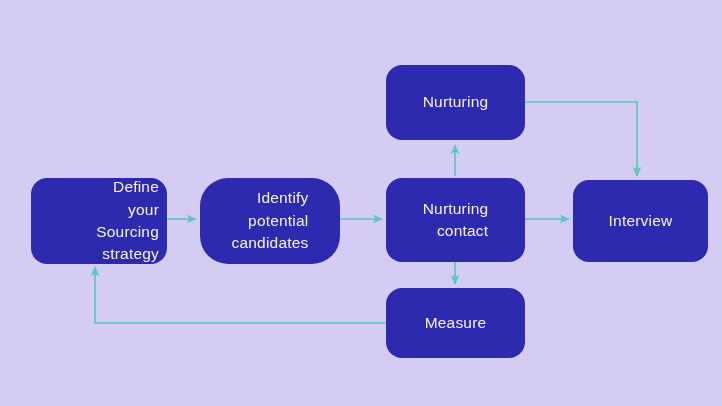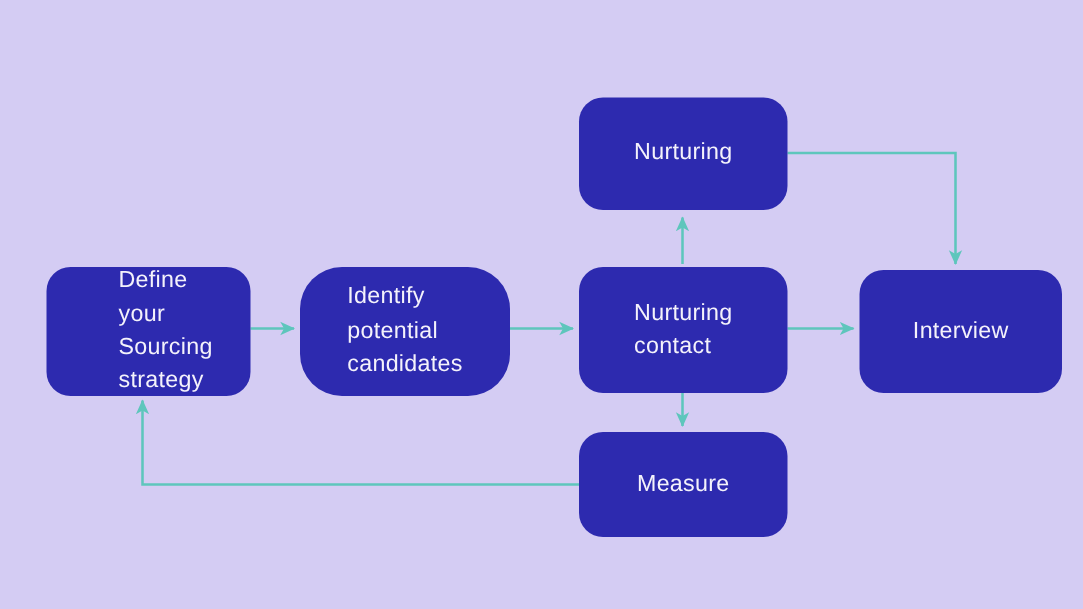--- a/index.html
+++ b/index.html
@@ -26,21 +26,21 @@
     height: 406px;
   }
   .node {
     position: absolute;
     box-sizing: border-box;
     background: #2d2aaf;
     border-radius: 14px;
     display: flex;
     align-items: center;
     justify-content: center;
-    text-align: left;
+    text-align: right;
     color: #f4f2fb;
     font-family: "Liberation Sans", sans-serif;
     font-size: 15.5px;
     line-height: 1.45;
     letter-spacing: 0.2px;
     z-index: 2;
   }
   .node-label {
     display: block;
     padding: 0 8px;

